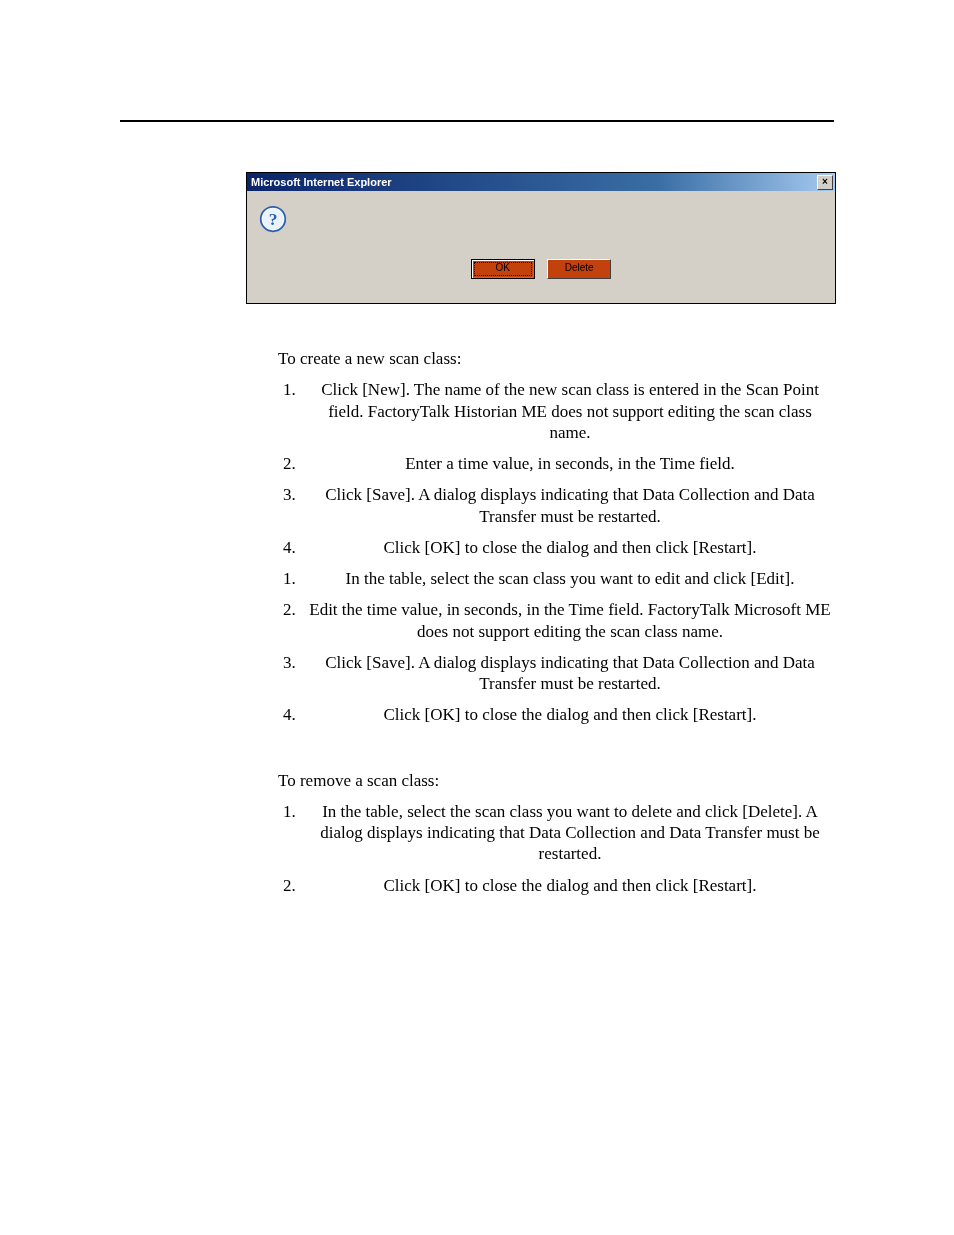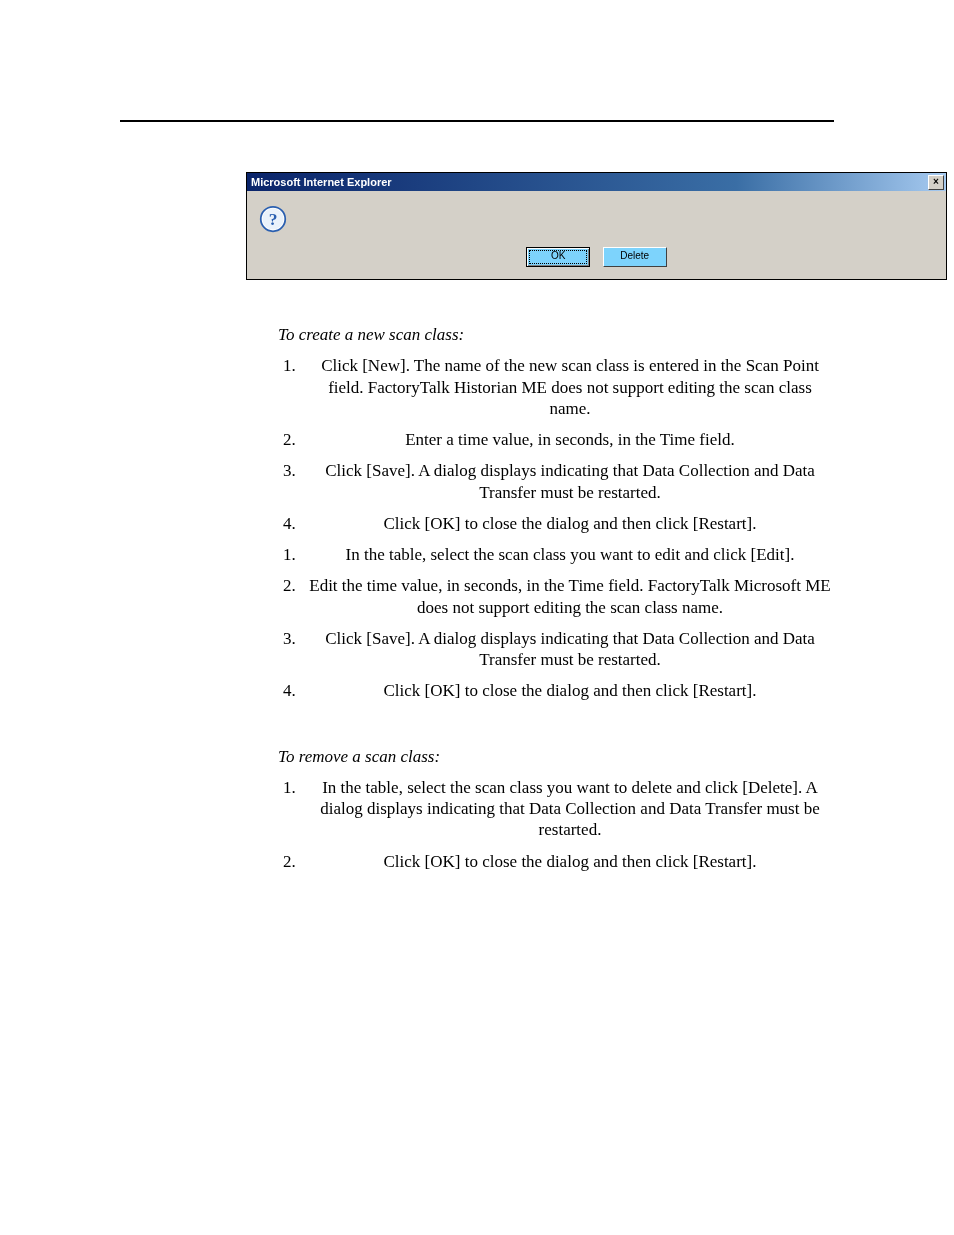--- a/index.html
+++ b/index.html
@@ -21,38 +21,37 @@
     margin-left: 158px;
     font-size: 17px;
     line-height: 1.25;
   }
   .para {
     margin: 0 0 14px 0;
   }
   .section-lead {
     margin-top: 44px;
     margin-bottom: 10px;
-    font-style: italic;
   }
   ol.steps {
     margin: 0 0 0 0;
     padding-left: 22px;
     text-align: center;
   }
   ol.steps li {
     padding-left: 6px;
     margin-bottom: 10px;
     line-height: 1.25;
     font-size: 17px;
   }
 
   
   .dialog-wrap {
     margin: 30px 0 14px 126px;
-    width: 701px;
+    width: 590px;
     font-family: Tahoma, Arial, sans-serif;
     border-radius: 15px;
   }
   .dialog {
     border: 1px solid #000;
   }
   .dlg-title {
     display: flex;
     align-items: center;
     height: 18px;
@@ -106,25 +105,25 @@
     padding: 0 10px 12px 10px;
     text-align: center;
   }
   .dlg-btn {
     display: inline-block;
     min-width: 62px;
     height: 18px;
     line-height: 16px;
     font-size: 10px;
     font-family: Tahoma, Arial, sans-serif;
-    background: #7dd3fc;
+    background: #c2410c;
     border: 1px solid #404040;
     border-top-color: #fff;
     border-left-color: #fff;
-    margin: 0 4px;
+    margin: 12px 4px;
     text-align: center;
     vertical-align: middle;
   }
   .dlg-btn.default {
     outline: 1px dotted #000;
     outline-offset: -4px;
     border: 1px solid #000;
     box-shadow: inset 1px 1px 0 #fff, inset -1px -1px 0 #808080;
   }
 </style>

